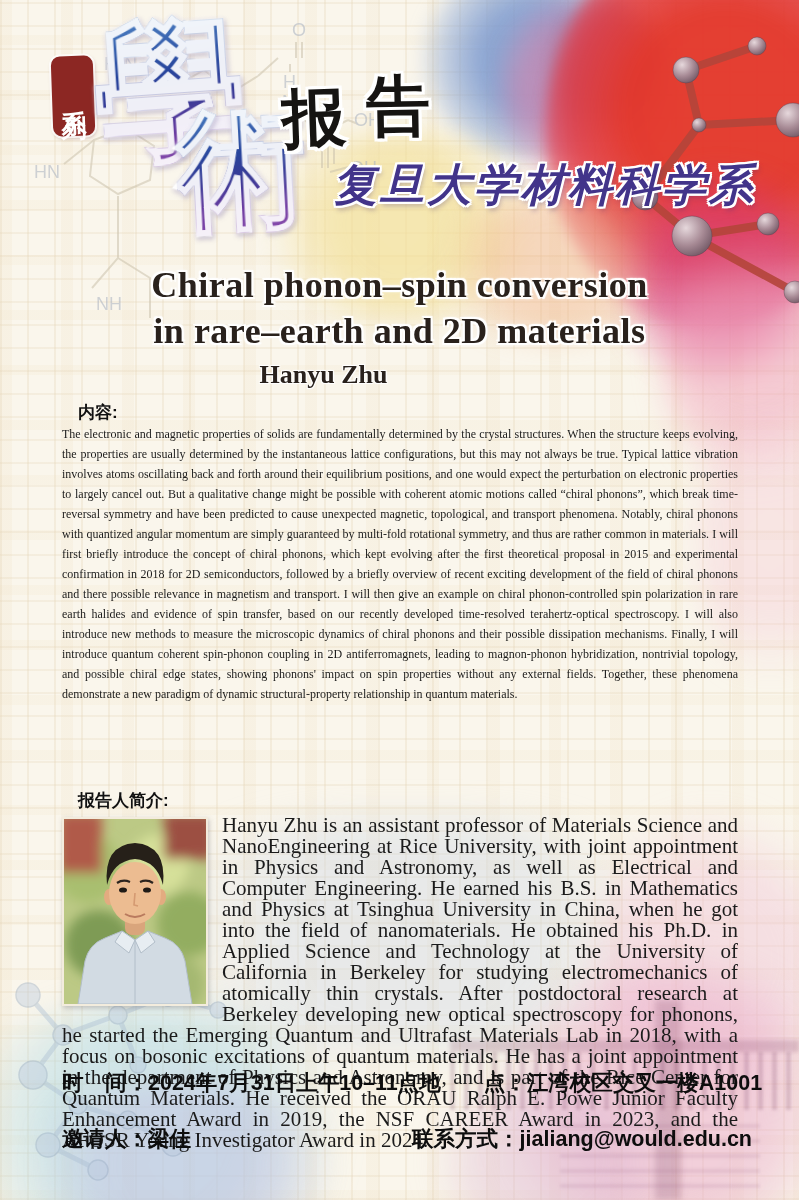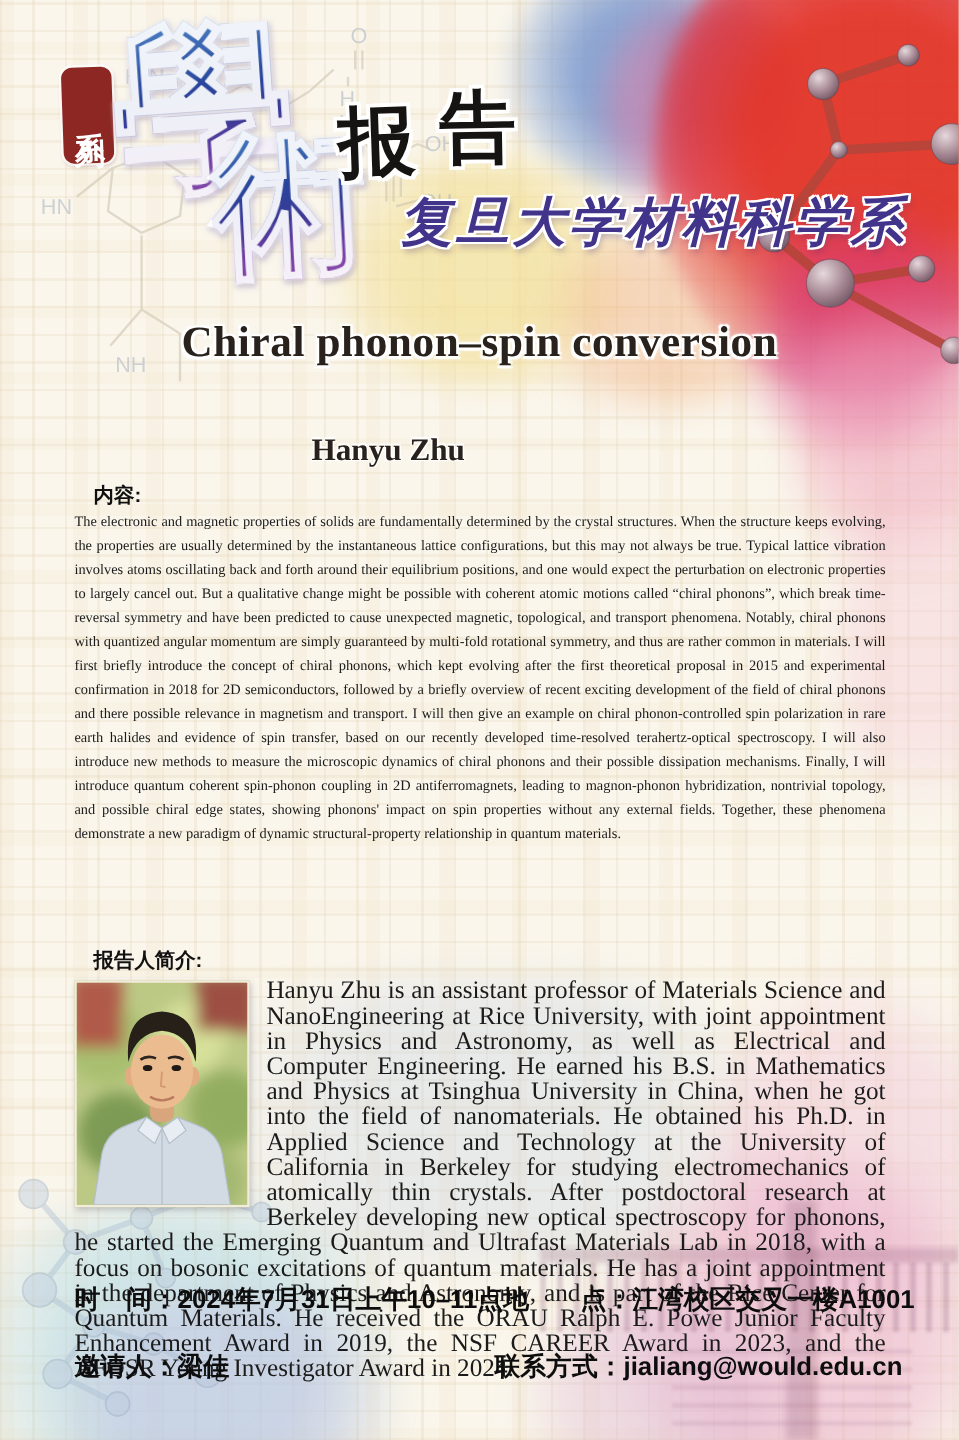--- a/index.html
+++ b/index.html
@@ -240,20 +240,21 @@
   <div class="seal">
     <span>系列</span>
   </div>
   <div class="cal-char cal-xue">學</div>
   <div class="cal-char cal-shu">術</div>
   <div class="subtitle-char char-bao">报</div>
   <div class="subtitle-char char-gao">告</div>
   <div class="department">复旦大学材料科学系</div>
 
   <div class="title-line title-1">Chiral phonon–spin conversion</div>
+  <div class="title-line title-2">in rare–earth and 2D materials</div>
   <div class="speaker">Hanyu Zhu</div>
 
   <div class="section-label label-abstract">内容:</div>
   <div class="abstract-text">The electronic and magnetic properties of solids are fundamentally determined by the crystal structures. When the structure keeps evolving, the properties are usually determined by the instantaneous lattice configurations, but this may not always be true. Typical lattice vibration involves atoms oscillating back and forth around their equilibrium positions, and one would expect the perturbation on electronic properties to largely cancel out. But a qualitative change might be possible with coherent atomic motions called “chiral phonons”, which break time-reversal symmetry and have been predicted to cause unexpected magnetic, topological, and transport phenomena. Notably, chiral phonons with quantized angular momentum are simply guaranteed by multi-fold rotational symmetry, and thus are rather common in materials. I will first briefly introduce the concept of chiral phonons, which kept evolving after the first theoretical proposal in 2015 and experimental confirmation in 2018 for 2D semiconductors, followed by a briefly overview of recent exciting development of the field of chiral phonons and there possible relevance in magnetism and transport. I will then give an example on chiral phonon-controlled spin polarization in rare earth halides and evidence of spin transfer, based on our recently developed time-resolved terahertz-optical spectroscopy. I will also introduce new methods to measure the microscopic dynamics of chiral phonons and their possible dissipation mechanisms. Finally, I will introduce quantum coherent spin-phonon coupling in 2D antiferromagnets, leading to magnon-phonon hybridization, nontrivial topology, and possible chiral edge states, showing phonons' impact on spin properties without any external fields. Together, these phenomena demonstrate a new paradigm of dynamic structural-property relationship in quantum materials.</div>
 
   <div class="section-label label-bio">报告人简介:</div>
   <div class="bio-block">
     <div class="photo-frame">
       <svg width="142" height="185" viewBox="0 0 142 185">
         <defs>

